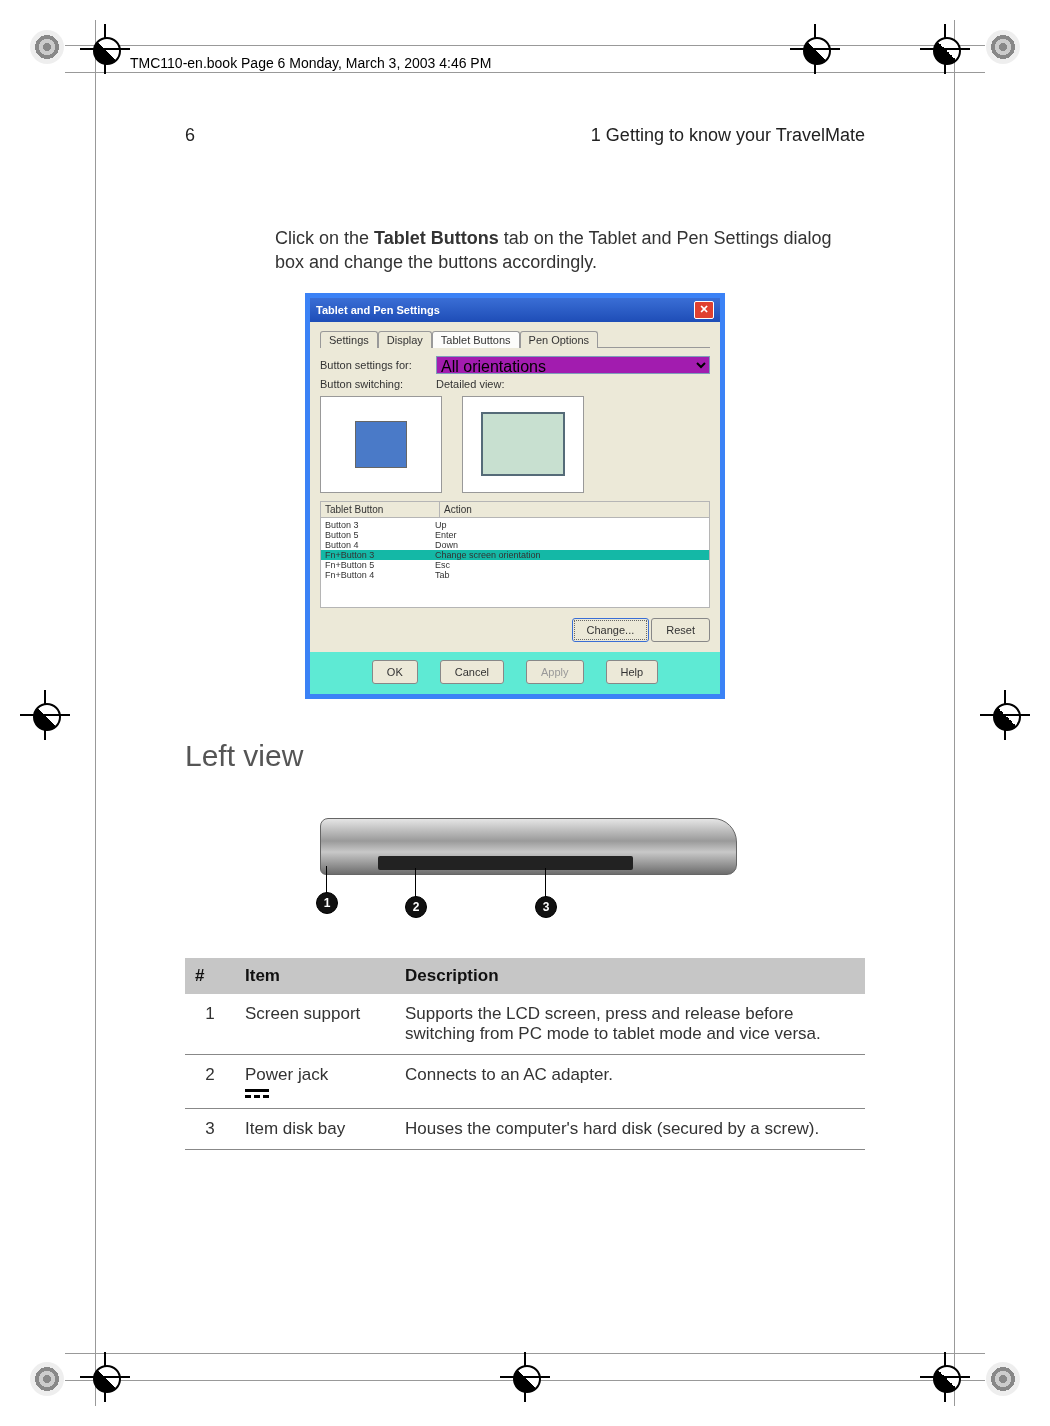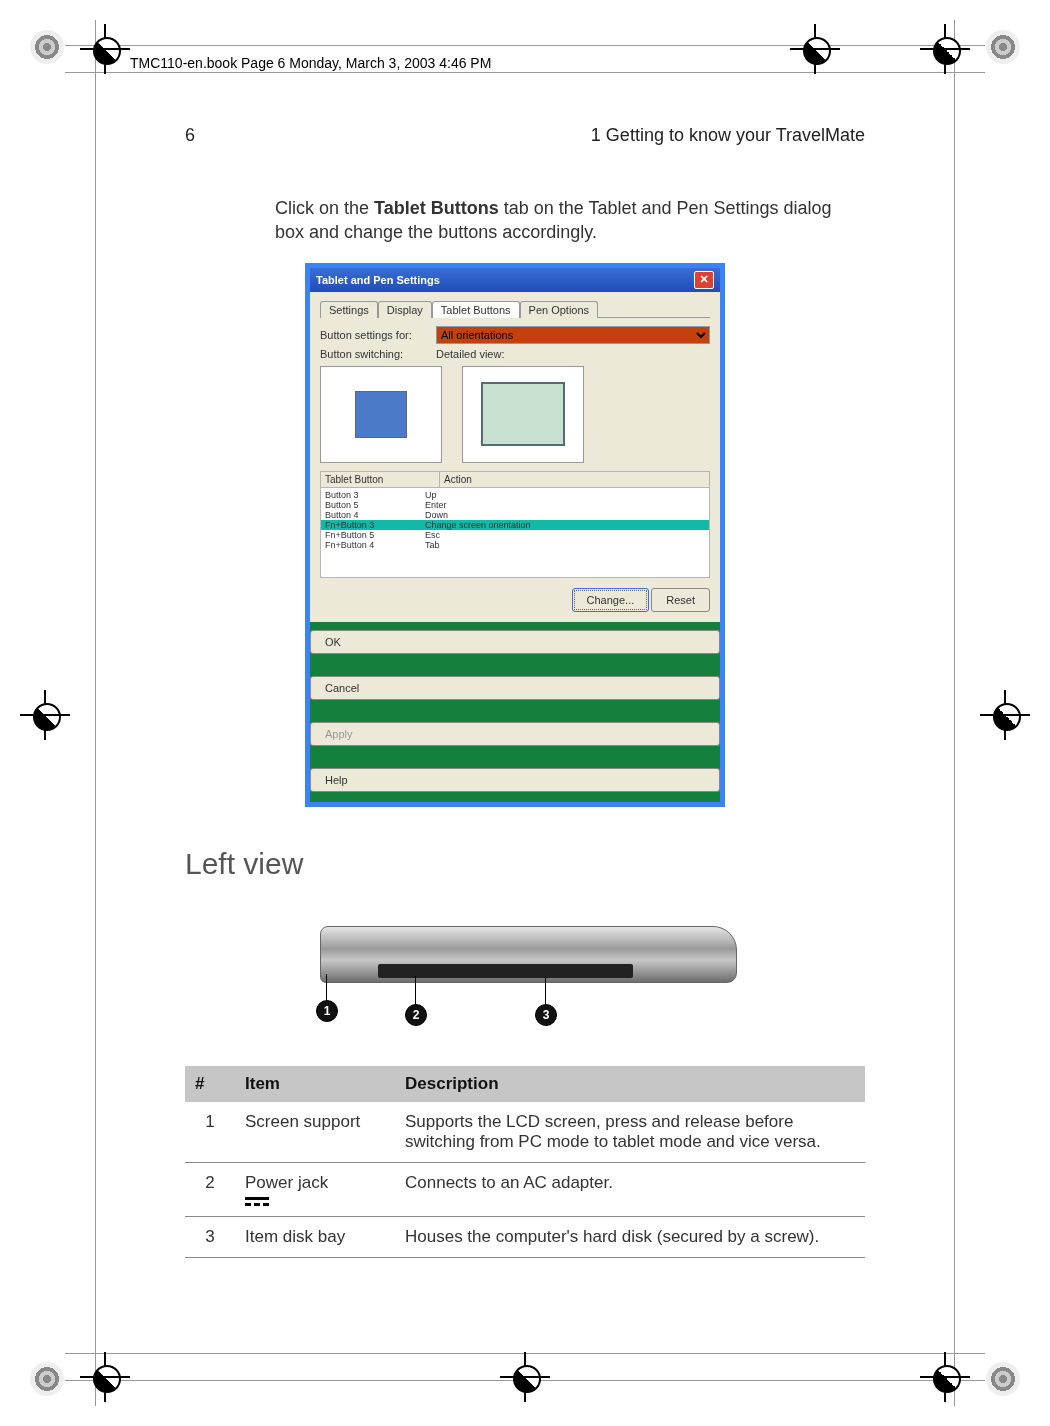--- a/index.html
+++ b/index.html
@@ -36,21 +36,21 @@
 
   .book-header {
     position:absolute; left:130px; top:55px;
     font-size:14px; color:#000;
   }
 
   .content {
     position:absolute; left:185px; top:125px; width:680px;
   }
   .header-row { display:flex; justify-content:space-between; font-size:18px; color:#222; }
-  .intro-para { margin-top:50px; margin-left:90px; line-height:1.35; width:560px; }
+  .intro-para { margin-top:80px; margin-left:90px; line-height:1.35; width:560px; }
   .intro-para b { font-weight:bold; }
 
   .dialog-shot {
     margin: 18px 0 0 120px;
     width: 410px; border:5px solid #3b82f6; background:#ece9d8;
     font-size: 11px; font-family: Tahoma, sans-serif;
   }
   .dlg-title {
     background: linear-gradient(#3a6ed5, #1e4db7);
     color:#fff; padding:3px 6px; display:flex; justify-content:space-between; align-items:center;
@@ -62,44 +62,44 @@
     border-radius:2px;
   }
   .dlg-body { padding:8px 10px 10px 10px; }
   .tabstrip { display:flex; gap:0; margin-bottom:8px; border-bottom:1px solid #999; }
   .tabstrip .tab { padding:2px 8px; border:1px solid #999; border-bottom:none; background:#ece9d8;
     border-top-left-radius:3px; border-top-right-radius:3px; position:relative; top:1px; }
   .tabstrip .tab.active { background:#fcfcfa; }
   .form-row { display:flex; align-items:center; margin:4px 0; }
   .form-row .lbl { width:116px; }
   .form-row select, .detailed-lbl {
-    border:1px solid #7f9db9; background:#c2410c; height:18px; font-size:11px; flex:1;
+    border:1px solid #7f9db9; background:#a21caf; height:18px; font-size:16px; flex:1;
   }
   .previews { display:flex; gap:20px; margin:6px 0 8px 0; }
   .prev-box { width:120px; height:95px; border:1px solid #999; background:#fff;
     display:flex; align-items:center; justify-content:center; }
   .prev-box .thumb {
     width:50px; height:45px; background:#4a7ac8; border:1px solid #666;
   }
   .prev-box.big .thumb { width:80px; height:60px; background:#c8e0d0; border:2px solid #556b78; }
   .list-head { display:flex; background:#ece9d8; border:1px solid #b5b5b5; font-size:10px; }
   .list-head div:first-child { width:110px; padding:2px 4px; border-right:1px solid #b5b5b5;}
   .list-head div:last-child { flex:1; padding:2px 4px; }
   .list-body { border:1px solid #b5b5b5; border-top:none; background:#fff; padding:2px 0; height:85px; }
   .list-body .row { display:flex; font-size:9px; padding:0 4px; }
   .list-body .row.sel { background:#14b8a6; }
-  .list-body .row div:first-child{ width:100px; }
+  .list-body .row div:first-child{ width:110px; }
   .btn-row { display:flex; justify-content:flex-end; gap:2px; margin-top:10px; }
   .xpbtn {
     border:1px solid #888; background:#ece9d8; padding:1px 14px; height:20px;
     border-radius:3px; font-size:11px; display:flex; align-items:center;
   }
   .xpbtn.primary { outline:1px dotted #666; outline-offset:-3px; border:1px solid #3a6ed5; }
   .xpbtn.disabled { color:#999; }
-  .btm-btns { display:flex; justify-content:center; gap:22px; padding:8px 0 10px 0; background:#15803d;flex-direction:column; }
+  .btm-btns { display:flex; justify-content:center; gap:22px; padding:8px 0 10px 0; background:#5eead4; }
 
   .section-h2 {
     font-size: 30px; font-weight: 300; color:#555;
     margin: 40px 0 0 0;
   }
 
   .leftview-img {
     margin:45px auto 10px auto; width:430px; height:110px; position:relative;
   }
   .laptop-body {

